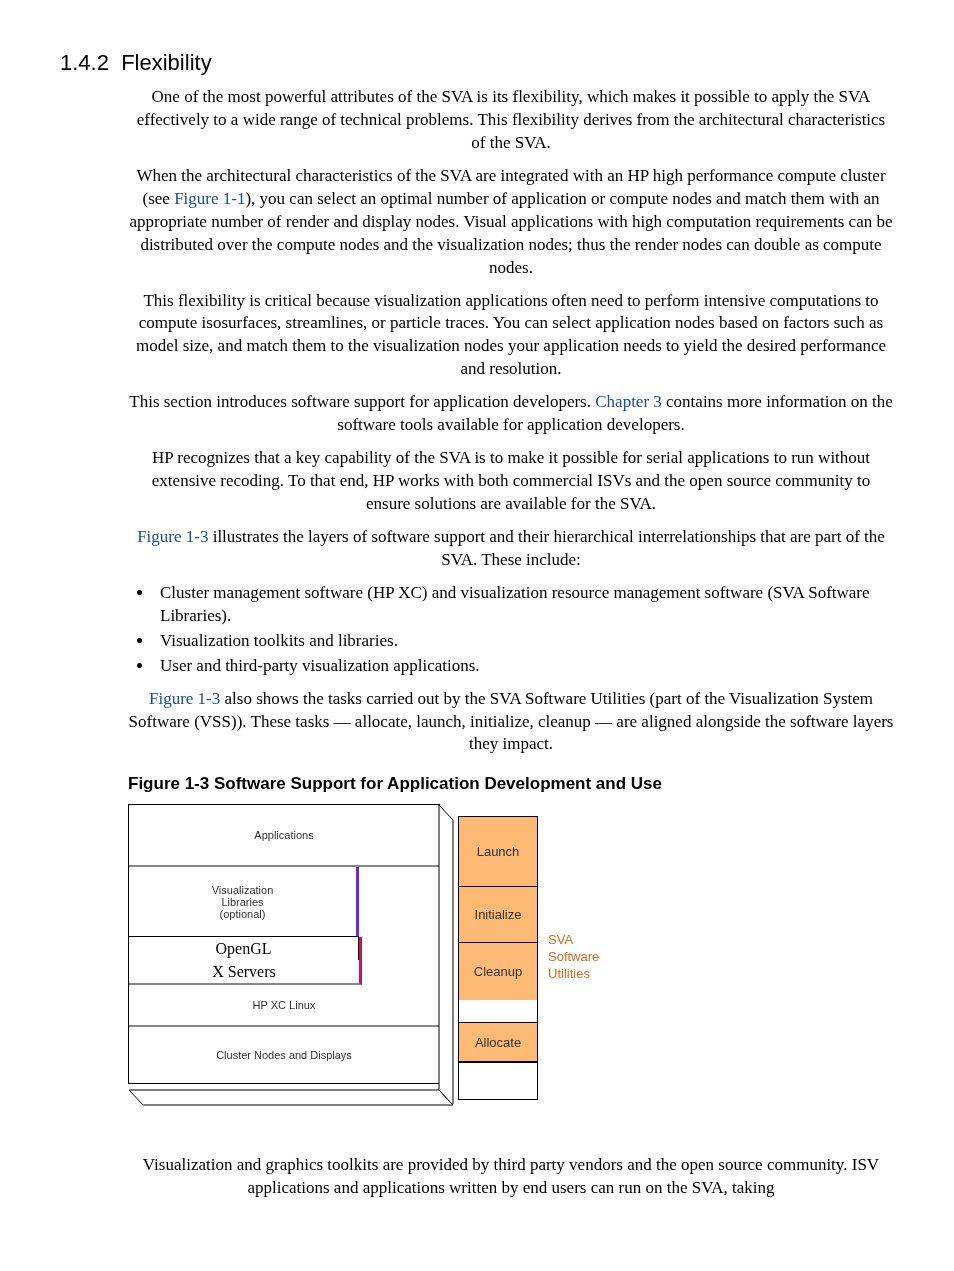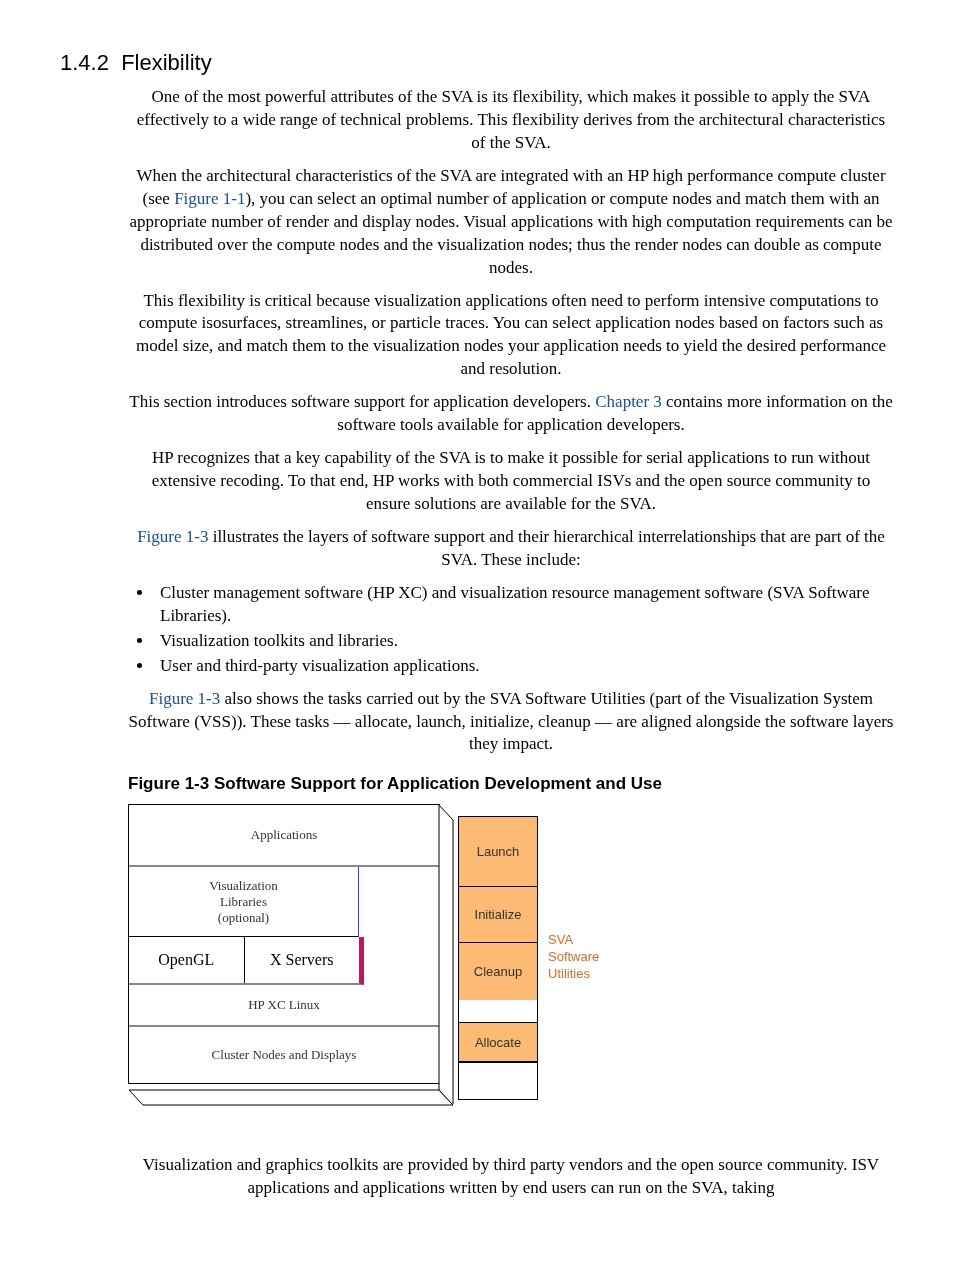--- a/index.html
+++ b/index.html
@@ -72,43 +72,44 @@
     top: 0;
     width: 310px;
     border: 1px solid #000;
     background: #fff;
   }
   .cell {
     box-sizing: border-box;
     display: flex;
     align-items: center;
     justify-content: center;
-    font-family: Liberation Serif, serif;
-    font-size: 13px;
+    font-family: Liberation Sans, sans-serif;
+    font-size: 11px;
     text-align: center;
     color: #333;
   }
   .row-apps {
     height: 62px;
     border-bottom: 2px solid #888;
     padding: 0 20px;
   }
   .row-vis {
     height: 70px;
     border-bottom: 1px solid #000;
     width: 230px;
     margin-left: 0;
-    border-right: 1px solid #6d28d9;
+    border-right: 3px solid #6d28d9;
   }
   .row-gl {
     display:flex;
     height: 46px;
     border-bottom: 2px solid #888;
     width: 230px;
-    border-right: 5px solid #be185d;
+    border-right: 3px solid #be185d;
+    flex-direction: column;
   }
   .row-gl .half {
     flex:1;
     display:flex; align-items:center; justify-content:center;
   }
   .row-gl .half:first-child { border-right:1px solid #000; }
   .row-xc {
     height: 42px;
     border-bottom: 2px solid #888;
   }

